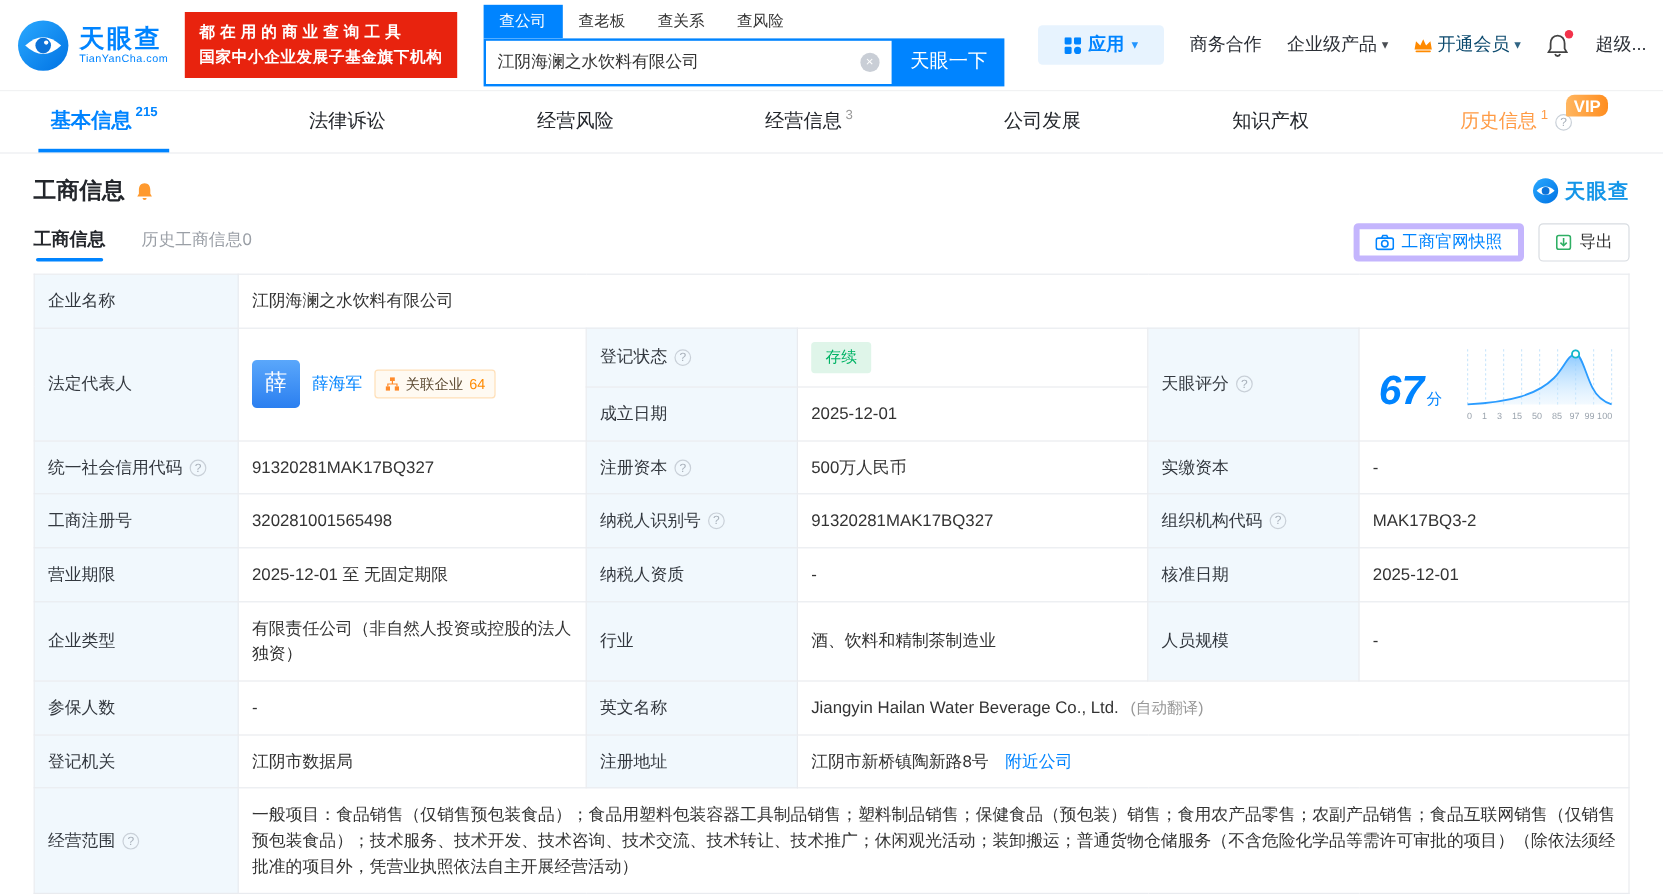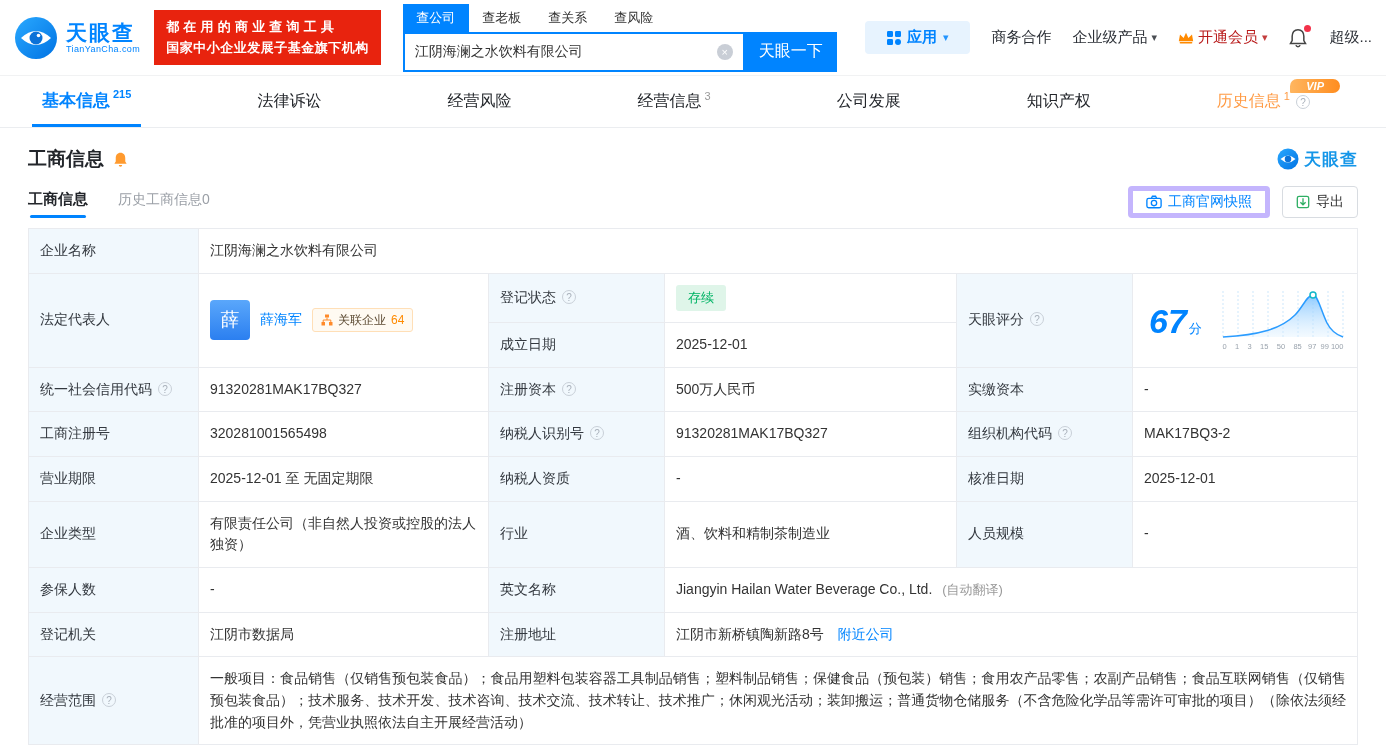--- a/index.html
+++ b/index.html
@@ -20,34 +20,34 @@
   .search-tab.active{background:#0084ff;color:#fff}
   .search-row{display:flex}
   .search-box{display:flex;align-items:center;width:342px;height:40px;border:2px solid #0084ff;background:#fff;padding:0 10px}
   .search-box input{flex:1;border:none;outline:none;font-size:14px;color:#333;font-family:inherit}
   .clear-btn{width:16px;height:16px;border-radius:50%;background:#c9ced6;color:#fff;font-size:11px;line-height:16px;text-align:center;cursor:pointer;flex:none}
   .search-btn{width:92px;height:40px;background:#0084ff;color:#fff;font-size:16px;border:none;cursor:pointer;font-family:inherit}
   .top-menu{margin-left:auto;display:flex;align-items:center;gap:21px;font-size:15px;white-space:nowrap}
   .apps-pill{display:flex;align-items:center;gap:6px;background:#e7f3fe;color:#0084ff;font-weight:700;padding:7px 22px;border-radius:4px;cursor:pointer}
   .caret{font-size:11px;opacity:.85}
   .menu-item{cursor:pointer;display:flex;align-items:center;gap:4px;color:#2b2f36}
-  .vip-item{color:#b91c1c}
+  .vip-item{color:#0c4a6e}
   .bell-wrap{position:relative;cursor:pointer;display:flex;align-items:center}
   .red-dot{position:absolute;top:-2px;right:-3px;width:7px;height:7px;background:#f3324a;border-radius:50%}
 
   
   .main-tabs{display:flex;justify-content:space-between;align-items:stretch;height:52px;padding:0 66px 0 32px;border-bottom:1px solid #ebedf0}
   .main-tab{display:flex;align-items:center;font-size:16px;color:#23262b;cursor:pointer;position:relative;padding:0 10px}
   .main-tab .sup{font-size:11px;margin-left:3px;transform:translateY(-6px);color:#999}
   .main-tab.active{color:#0084ff;font-weight:700;font-size:17px;border-bottom:3px solid #0084ff}
   .main-tab.active .sup{color:#0084ff}
   .main-tab.history{color:#ff9b45}
   .main-tab.history .sup{color:#ff9b45}
   .vip-tag{position:absolute;top:3px;right:-20px;background:linear-gradient(90deg,#ffb660,#ff8d1f);color:#fff;
-    font-size:11px;font-weight:700;font-style:italic;padding:1px 16px;border-radius:7px 7px 7px 1px}
+    font-size:14px;font-weight:700;padding:1px 6px;border-radius:7px 7px 7px 1px}
 
   
   .section-head{display:flex;align-items:center;padding:18px 28px 4px}
   .section-title{font-size:19px;font-weight:700;color:#23262b}
   .monitor-icon{margin-left:8px;display:flex;cursor:pointer}
   .watermark{margin-left:auto;display:flex;align-items:center;gap:5px}
   .watermark .wm-text{font-size:17px;font-weight:700;color:#1596e8;letter-spacing:1px}
 
   .subtabs-row{display:flex;align-items:flex-end;padding:10px 28px 10px}
   .sub-tab{font-size:15px;cursor:pointer;position:relative;padding-bottom:9px;color:#23262b}
@@ -69,21 +69,21 @@
   .link{color:#0084ff;text-decoration:none;cursor:pointer}
   .gray-note{color:#999;font-size:13px;margin-left:6px}
   .rep{display:flex;align-items:center;gap:10px}
   .avatar{width:40px;height:40px;border-radius:4px;background:linear-gradient(180deg,#5aa7fb,#2b7ff0);
     color:#fff;font-size:19px;display:flex;align-items:center;justify-content:center;cursor:pointer;flex:none}
   .rel-badge{display:inline-flex;align-items:center;gap:5px;height:24px;padding:0 8px;border:1px solid #ffdfb7;
     background:#fffaf2;border-radius:3px;font-size:12px;color:#5c4a32;cursor:pointer}
   .rel-count{color:#ff8a00}
   .status-badge{display:inline-block;background:#dff5e9;color:#00b365;font-size:13px;padding:3px 12px;border-radius:3px}
   .score-cell{padding:6px 10px 4px 16px !important}
-  .score-wrap{display:flex;align-items:center;justify-content:space-between;gap:12px}
+  .score-wrap{display:flex;align-items:flex-end;justify-content:space-between;gap:12px}
   .score-num{color:#0084ff;white-space:nowrap}
   .score-value{font-size:34px;font-weight:700;font-style:italic}
   .score-unit{font-size:13px;margin-left:2px}
   .score-chart{display:flex;flex-direction:column;align-items:center}
   .axis{font-size:7.5px;color:#9aa3ad;white-space:pre;margin-top:0px}
   .scope-text{line-height:1.95;text-align:justify}
   .addr-wrap .link{margin-left:10px}
 </style>
 </head>
 <body>

